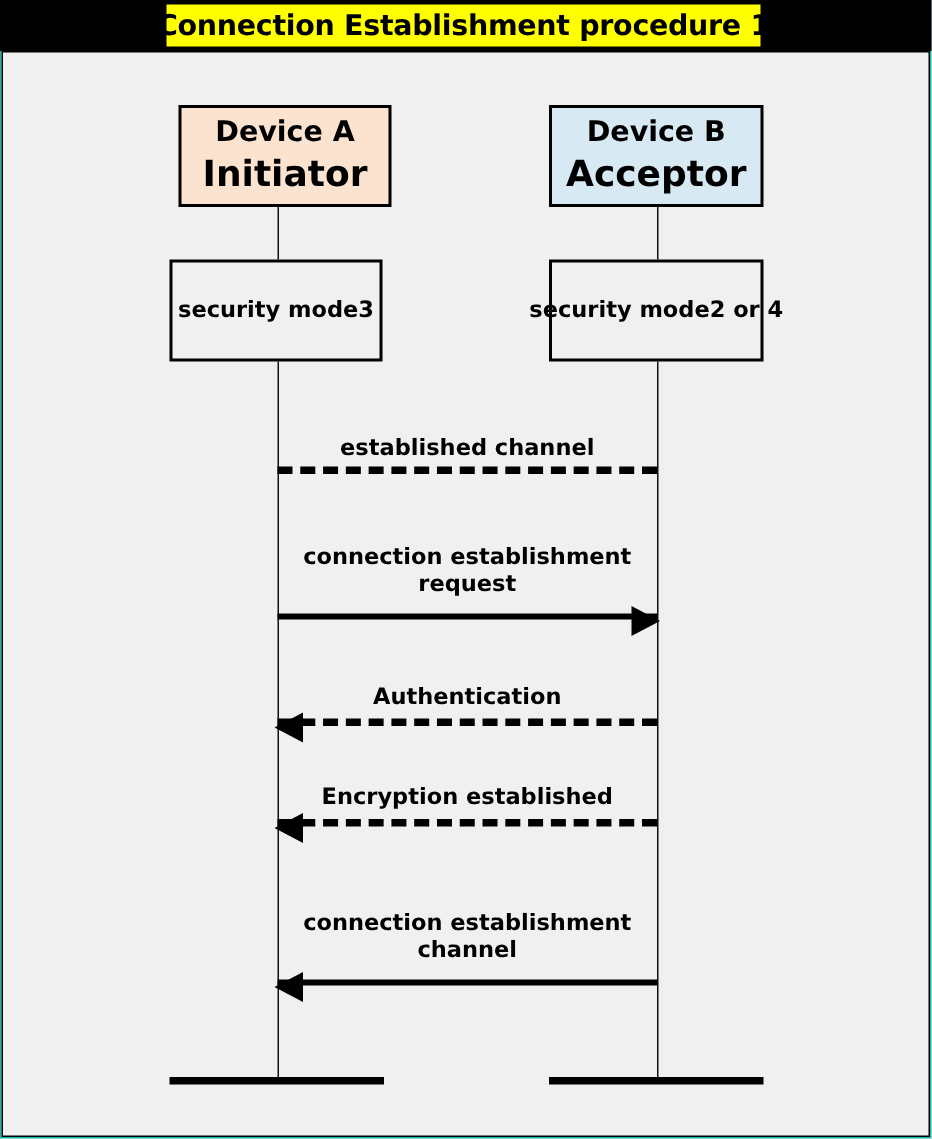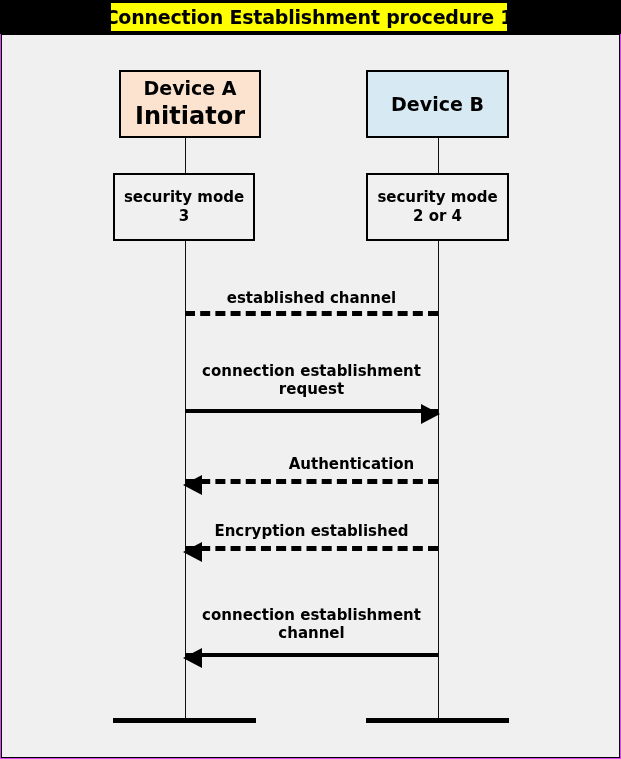--- a/index.html
+++ b/index.html
@@ -1,19 +1,19 @@
 <!DOCTYPE html>
 <html><head>
 <meta charset="utf-8">
 <style>
   html,body{margin:0;padding:0;background:#ffffff;}
   body{width:621px;height:759px;overflow:hidden;
        font-family:"DejaVu Sans","Liberation Sans",sans-serif;}
 
-  #root{position:relative;width:621px;height:759px;background:#d946ef;}
+  #root{position:relative;width:621px;height:759px;background:#14b8a6;}
 
   
   .title-band{position:absolute;left:0;top:0;width:621px;height:34px;background:#000000;}
   .title-box{position:absolute;left:110px;top:2px;width:398px;height:30px;
              background:#ffff00;border:1px solid #000000;box-sizing:border-box;
              display:flex;align-items:center;justify-content:center;}
   .title-box .t{font-size:19px;font-weight:bold;color:#000000;letter-spacing:-0.2px;
                 white-space:nowrap;}
 
   
@@ -27,21 +27,21 @@
         display:flex;flex-direction:column;align-items:center;justify-content:center;
         line-height:1.30;}
   .head .l1{font-size:19px;font-weight:bold;color:#000000;}
   .head .l2{font-size:24px;font-weight:bold;color:#000000;}
 
   .head.a{left:117px;top:35px;width:142px;height:68px;background:#fce3cf;}
   .head.b{left:364px;top:35px;width:143px;height:68px;background:#d7eaf3;}
 
   
   .mode{position:absolute;border:2px solid #000000;box-sizing:border-box;
-        background:#f0f0f0;display:flex;flex-direction:column;
+        background:#f0f0f0;display:flex;flex-direction:row;
         align-items:center;justify-content:center;line-height:1.30;}
   .mode .l1,.mode .l2{font-size:15px;font-weight:bold;color:#000000;white-space:nowrap;}
   .mode.a{left:111px;top:138px;width:142px;height:68px;}
   .mode.b{left:364px;top:138px;width:143px;height:68px;}
 
   
   .lifeline{position:absolute;width:0;border-left:1.6px solid #111111;}
   .lifeline.seg1{top:103px;height:35px;}
   .lifeline.seg2{top:206px;height:480px;}
   .lifeline.a{left:182.5px;}
@@ -72,21 +72,21 @@
   
   .msg{left:183px;width:253px;}
   .m1{top:276px;}
   .m2{top:374px;}
   .m3{top:444px;}
   .m4{top:511px;}
   .m5{top:618px;}
 
   .m1 .label{top:-22px;}
   .m2 .label{top:-47px;}
-  .m3 .label{top:-24px;margin-left:40px;}
+  .m3 .label{top:-24px;}
   .m4 .label{top:-24px;}
   .m5 .label{top:-47px;}
 </style>
 </head>
 <body>
 
 <div id="root">
 
   <div class="title-band"></div>
   <div class="title-box">
@@ -103,20 +103,21 @@
       <div class="mode a">
         <span class="l1">security mode</span>
         <span class="l2">3</span>
       </div>
       <div class="lifeline a seg1"></div>
       <div class="lifeline a seg2"></div>
       <div class="term a"></div>
 
       <div class="head b">
         <span class="l1">Device B</span>
+        <span class="l2">Acceptor</span>
       </div>
       <div class="mode b">
         <span class="l1">security mode</span>
         <span class="l2">2 or 4</span>
       </div>
       <div class="lifeline b seg1"></div>
       <div class="lifeline b seg2"></div>
       <div class="term b"></div>
 
       <div class="msg m1">

